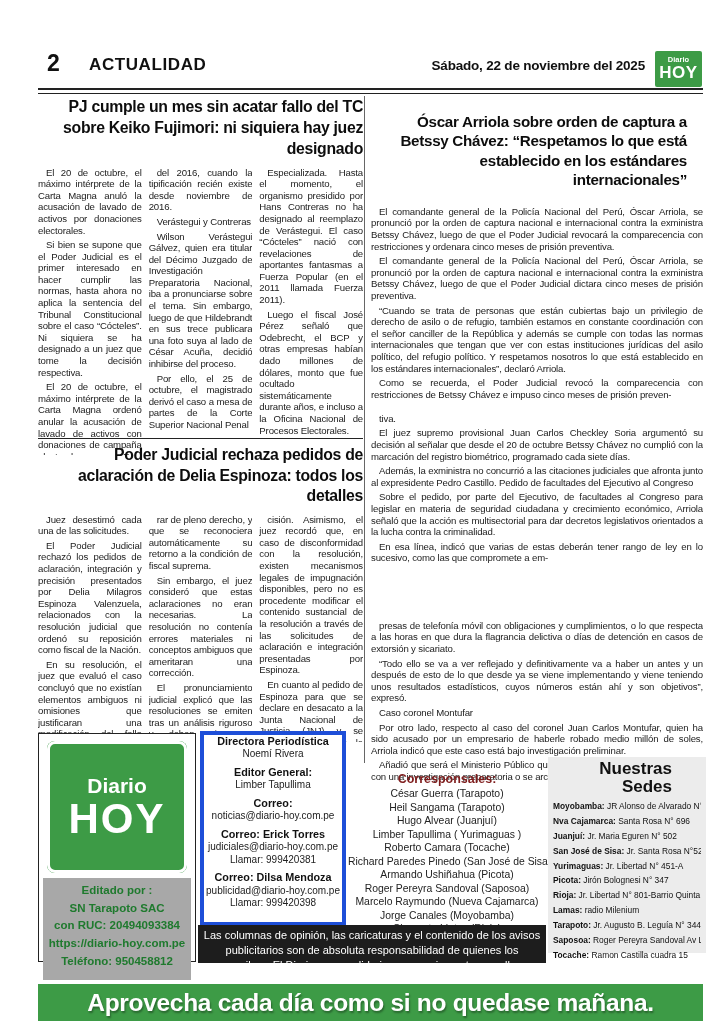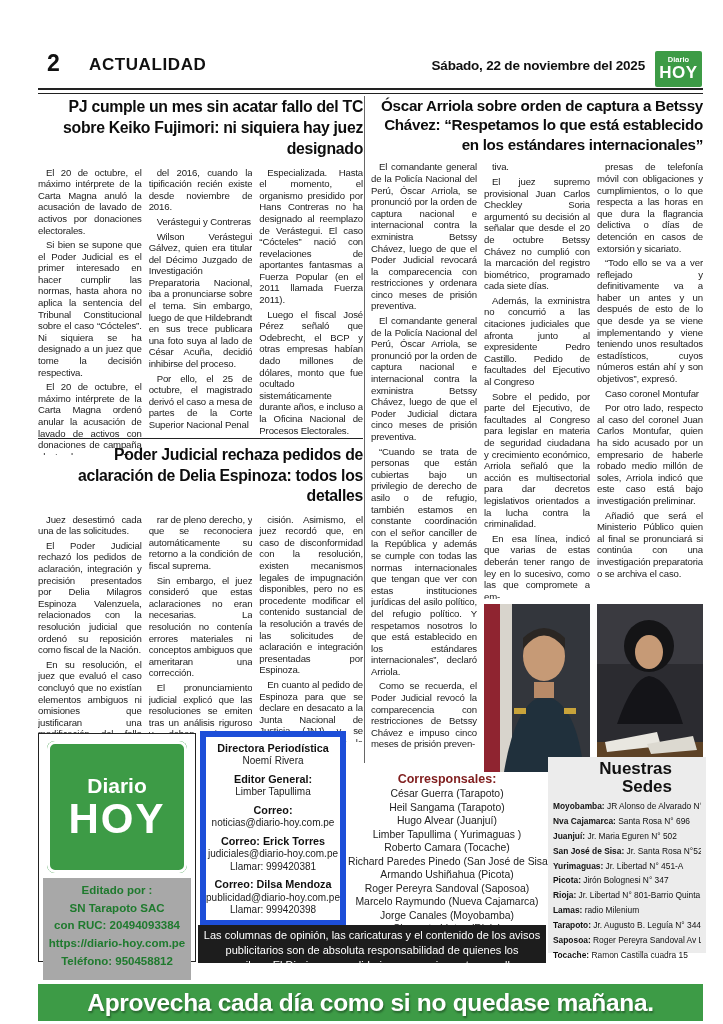--- a/index.html
+++ b/index.html
@@ -24,38 +24,38 @@
   .article-keiko{position:absolute;left:38px;top:97px;width:325px;}
   .article-keiko .headline{font-size:15.8px;line-height:1.32;}
   .article-keiko .cols{margin-top:7px;height:288px;gap:7px;}
   .articles-divider{position:absolute;left:38px;top:438px;width:325px;border-top:1.5px solid #222;}
   .article-espinoza{position:absolute;left:38px;top:445px;width:325px;}
   .article-espinoza .headline{font-size:15.8px;line-height:1.3;}
   .article-espinoza .cols{margin-top:7px;height:228px;gap:7px;}
   .left-right-divider{position:absolute;left:364px;top:96px;width:1px;height:667px;background:#666;}
   .article-arriola{position:absolute;left:371px;top:96px;width:332px;}
   .article-arriola .headline{font-size:15.2px;line-height:1.28;}
-  .article-arriola .cols{margin-top:7px;height:614px;gap:7px;}
+  .article-arriola .cols{margin-top:7px;height:614px;gap:7px;flex-direction:column;}
   .coltext{overflow:hidden;}
   .article-arriola .c1 .coltext{height:612px;}
   .article-arriola .c2 .coltext{height:438px;}
   .article-arriola .c3 .coltext{height:438px;}
   .photo{display:block;margin-top:5px;}
   
   .publisher-box{position:absolute;left:38px;top:733px;width:158px;height:229px;border:1px solid #222;
                  background:#fff;box-sizing:border-box;}
   .publisher-logo{margin:7px 8px 5px;height:132px;background:var(--green);border-radius:8px;
                   box-shadow:inset 0 0 0 3px #fff, inset 0 0 0 5px var(--green);
                   display:flex;flex-direction:column;align-items:center;justify-content:center;}
   .publisher-logo .lg-top{font-size:21px;font-weight:bold;color:#fff;line-height:1.1;}
   .publisher-logo .lg-main{font-size:42px;font-weight:bold;color:#fff;line-height:1;letter-spacing:2px;}
   .pub-lines{margin:0 4px;background:#a8a8a8;text-align:center;padding:5px 0 8px;}
   .pub-line{font-size:11.5px;font-weight:bold;color:#1f7a2e;line-height:1.28;margin-bottom:3px;}
-  .staff-panel{position:absolute;left:200px;top:731px;width:146px;height:195px;border:6px solid #1d4ed8;
-               background:#fff;text-align:center;padding-top:5px;box-sizing:border-box;overflow:hidden;}
+  .staff-panel{position:absolute;left:200px;top:731px;width:146px;height:195px;border:4px solid #1d4ed8;
+               background:#fff;text-align:center;box-sizing:border-box;overflow:hidden;}
   .staff-item{margin-bottom:5px;}
   .staff-title{font-size:10.8px;font-weight:bold;color:#111;line-height:1.25;}
   .staff-value,.staff-extra{font-size:10px;color:#222;line-height:1.25;}
   .corresponsales-panel{position:absolute;left:348px;top:772px;width:198px;text-align:center;}
   .corresponsales-title{font-size:12.5px;font-weight:bold;color:#7f1d1d;margin-bottom:1px;}
   .cor-item{font-size:10.4px;color:#222;line-height:1.3;white-space:nowrap;}
   .disclaimer-note{position:absolute;left:198px;top:925px;width:348px;height:38px;background:#1d1d1d;
                    color:#fff;font-size:11px;line-height:1.35;text-align:center;padding:3px 5px;
                    box-sizing:border-box;}
   .sedes-panel{position:absolute;left:548px;top:757px;width:158px;height:196px;background:#ececec;
@@ -128,21 +128,21 @@
 
       <p class="para">cisión. Asimismo, el juez recordó que, en caso de disconformidad con la resolución, existen mecanismos legales de impugnación disponibles, pero no es procedente modificar el contenido sustancial de la resolución a través de las solicitudes de aclaración e integración presentadas por Espinoza.</p>
           <p class="para">En cuanto al pedido de Espinoza para que se declare en desacato a la Junta Nacional de Justicia (JNJ) y se ordene el uso de la fuerza pública para ejecutar su reposición, el juez indicó que este requerimiento solo podrá ser tramitado una vez que venza el plazo legal otorgado a la JNJ para cumplir con la resolución judicial.</p>
         </div>
     </div>
   </section>
 
   <div class="left-right-divider"></div>
 
   <section class="article-arriola">
-    <h2 class="headline" style="margin:0">Óscar Arriola sobre orden de captura a Betssy Chávez: “Respetamos lo que está establecido en los estándares internacionales”</h2>
+    <h2 class="headline" style="margin:16px">Óscar Arriola sobre orden de captura a Betssy Chávez: “Respetamos lo que está establecido en los estándares internacionales”</h2>
     <div class="cols">
       <div class="col c1">
         <div class="coltext">
 
         <p class="para">El comandante general de la Policía Nacional del Perú, Óscar Arriola, se pronunció por la orden de captura nacional e internacional contra la exministra Betssy Chávez, luego de que el Poder Judicial revocará la comparecencia con restricciones y ordenara cinco meses de prisión preventiva.</p>
             <p class="para">El comandante general de la Policía Nacional del Perú, Óscar Arriola, se pronunció por la orden de captura nacional e internacional contra la exministra Betssy Chávez, luego de que el Poder Judicial dictara cinco meses de prisión preventiva.</p>
             <p class="para">“Cuando se trata de personas que están cubiertas bajo un privilegio de derecho de asilo o de refugio, también estamos en constante coordinación con el señor canciller de la República y además se cumple con todas las normas internacionales que tengan que ver con estas instituciones jurídicas del asilo político, del refugio político. Y respetamos nosotros lo que está establecido en los estándares internacionales”, declaró Arriola.</p>
             <p class="para">Como se recuerda, el Poder Judicial revocó la comparecencia con restricciones de Betssy Chávez e impuso cinco meses de prisión preven-</p>
           </div>
       </div>

